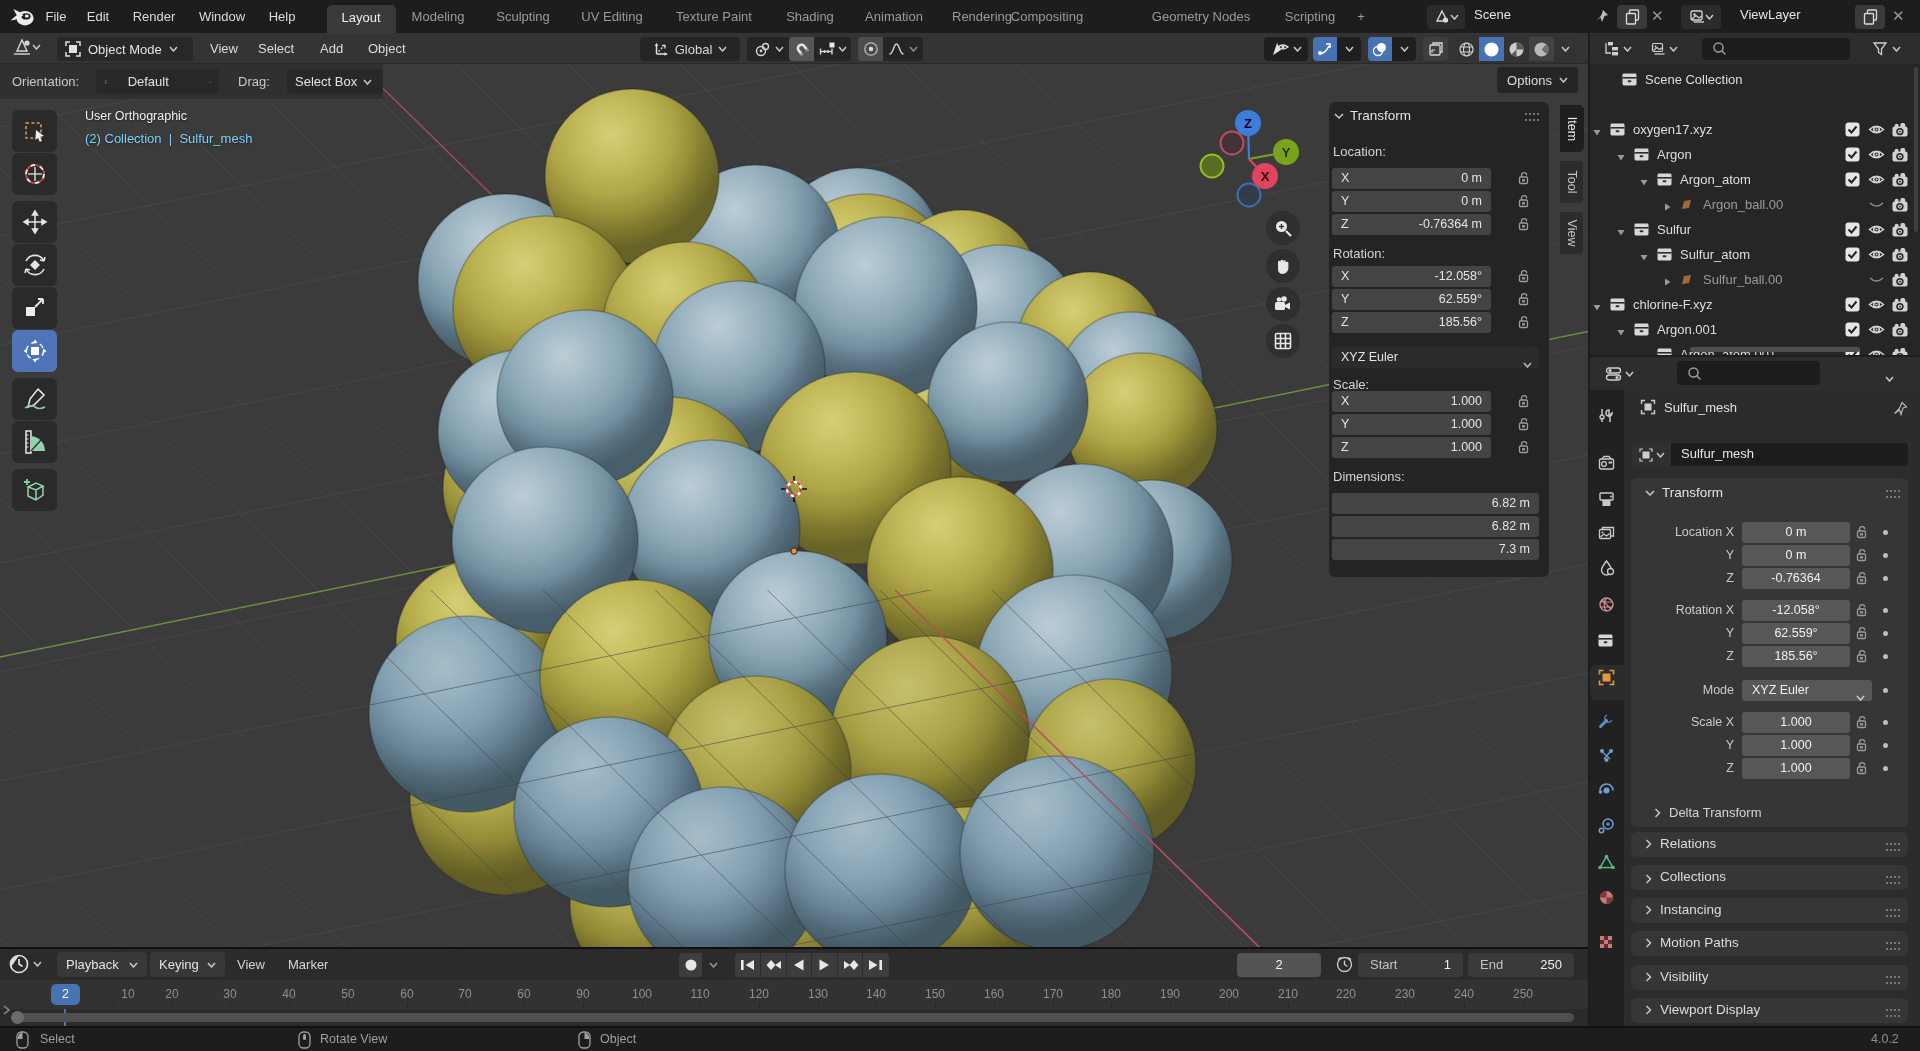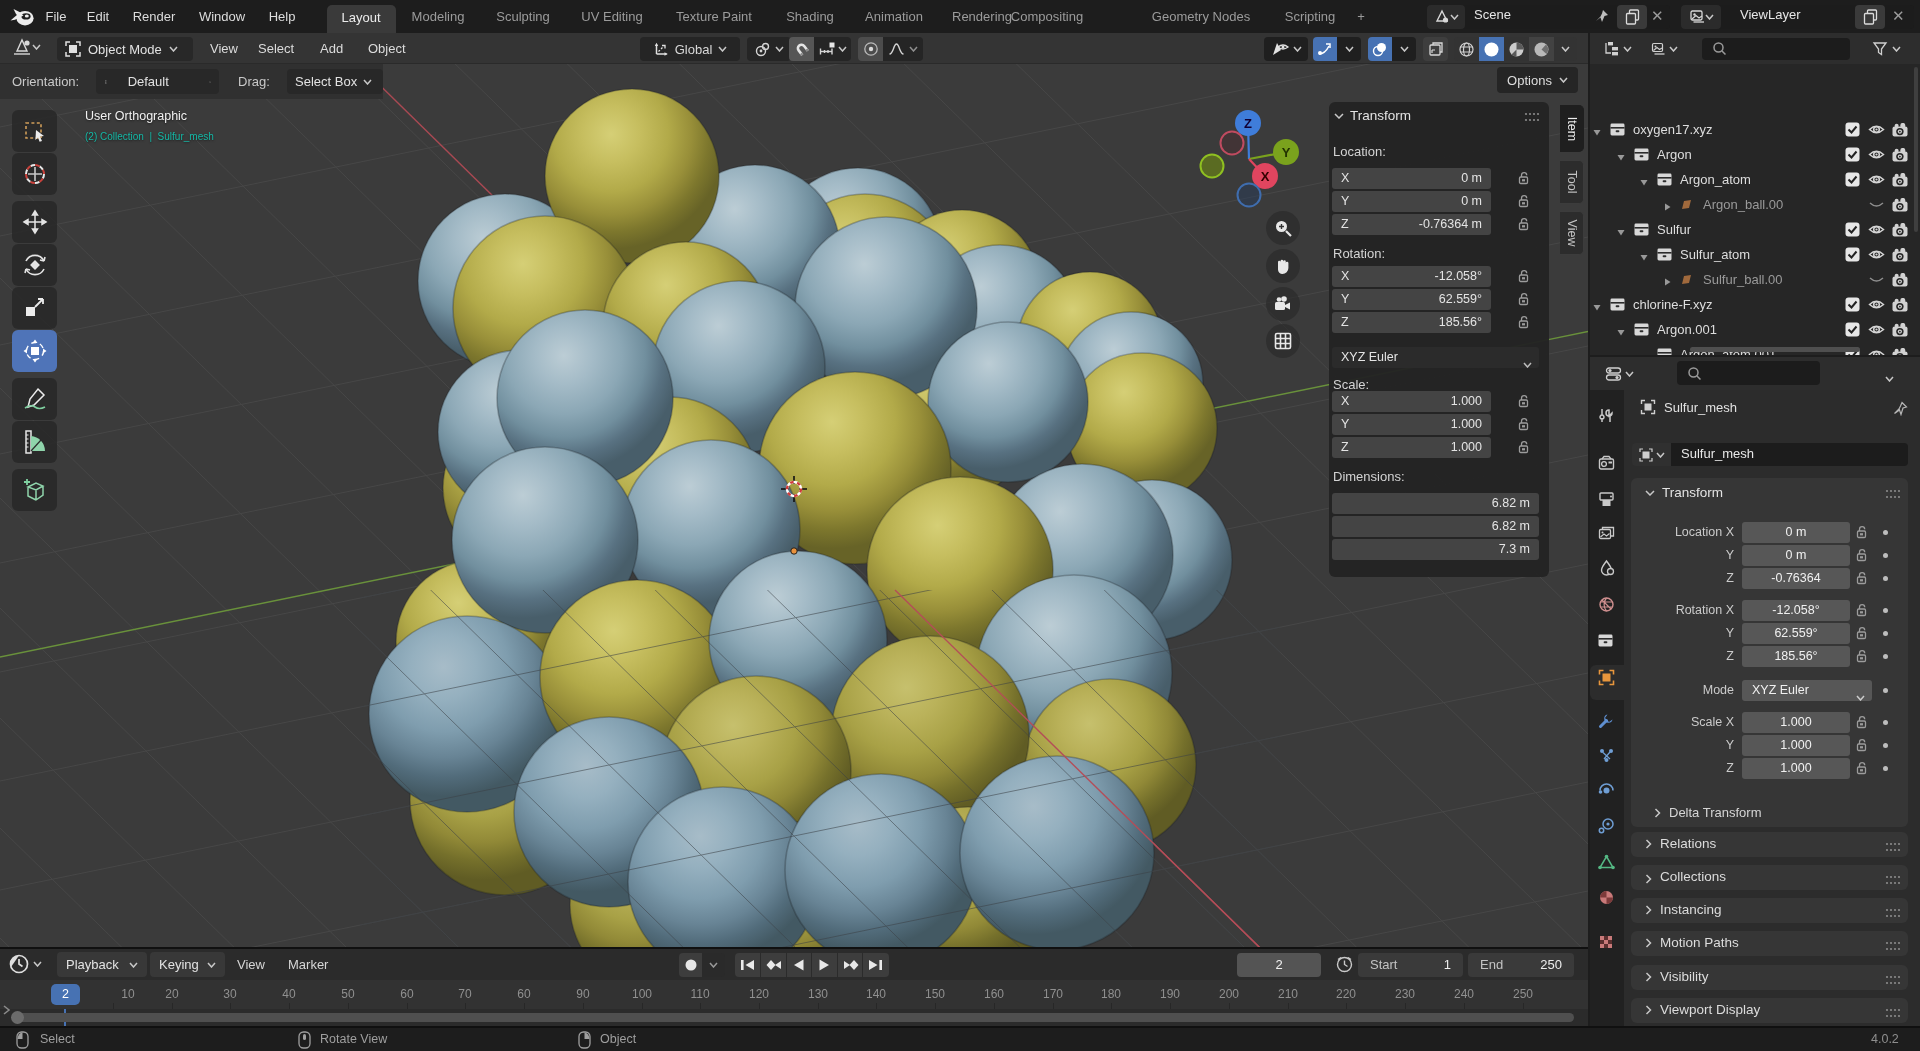--- a/index.html
+++ b/index.html
@@ -449,21 +449,21 @@
         <path d="M1 1 L4.5 5 L8 1" fill="none" stroke="#c8c8c8" stroke-width="1.5"></path>
       </svg>
     </div>
     <div class="ab hbtn" style="left:1497px;top:67px;width:81px;height:26px;gap:7px">
       <span style="font-size:13px;color:#dedede">Options</span>
       <svg width="9" height="6" viewBox="0 0 9 6">
         <path d="M1 1 L4.5 5 L8 1" fill="none" stroke="#c8c8c8" stroke-width="1.5"></path>
       </svg>
     </div>
     <div class="ab" style="left:85px;top:109px;font-size:12.5px;color:#f1f1f1;text-shadow:0 1px 2px rgba(0,0,0,0.5)">User Orthographic</div>
-    <div class="ab" style="left:85px;top:131px;font-size:10px;color:#14b8a6;text-shadow:0 1px 2px rgba(0,0,0,0.5)">(2) Collection &nbsp;|&nbsp; Sulfur_mesh</div>
+    <div class="ab" style="left:85px;top:131px;font-size:13px;color:#7dd3fc;text-shadow:0 1px 2px rgba(0,0,0,0.5)">(2) Collection &nbsp;|&nbsp; Sulfur_mesh</div>
     <div class="toolbtn" style="top:110px;">
       <svg width="26" height="26" viewBox="0 0 26 26">
         <rect x="4" y="5" width="15" height="15" fill="none" stroke="#cf9d59" stroke-width="1.6" stroke-dasharray="3 2.4"></rect>
         <path d="M14 12 L22 18 L18 18.6 L20 23 L17.6 23.8 L16 19.6 L13.4 22 Z" fill="#ececec"></path>
       </svg>
     </div>
     <div class="toolbtn" style="top:153px;">
       <svg width="26" height="26" viewBox="0 0 26 26">
         <circle cx="13" cy="13" r="9" fill="none" stroke="#e8e8e8" stroke-width="2" stroke-dasharray="4.7 4.7"></circle>
         <circle cx="13" cy="13" r="9" fill="none" stroke="#c8413b" stroke-width="2" stroke-dasharray="4.7 4.7" stroke-dashoffset="4.7"></circle>
@@ -678,20 +678,28 @@
     <div class="ntab" style="top:105px;height:47px;background:#1f1f1f;border-color:#1f1f1f;color:#ededed">
       <span>Item</span>
     </div>
     <div class="ntab" style="top:160px;height:44px">
       <span>Tool</span>
     </div>
     <div class="ntab" style="top:211px;height:44px">
       <span>View</span>
     </div>
     <div class="ab outliner" style="overflow:hidden">
+      <div class="orow" style="top:34px">
+        <span style="position:absolute;left:32px;top:6px"><svg width="15" height="13" viewBox="0 0 15 13">
+            <rect x="0.5" y="0.5" width="14" height="12" rx="1.4" fill="#d8d8d8"></rect>
+            <rect x="0.5" y="4" width="14" height="1.6" fill="#2c2c2c"></rect>
+            <rect x="5.6" y="7.2" width="3.8" height="2" rx="1" fill="#2c2c2c"></rect>
+          </svg></span>
+        <span class="t" style="position:absolute;left:55px;color:#dedede">Scene Collection</span>
+      </div>
       <div class="orow" style="top:84px">
         <span style="position:absolute;left:2px;top:8px"><svg width="10" height="10" viewBox="0 0 10 10">
             <path d="M1.5 3 L8.5 3 L5 8.5 Z" fill="#999"></path>
           </svg></span>
         <span style="position:absolute;left:20px;top:6px"><svg width="15" height="13" viewBox="0 0 15 13">
             <rect x="0.5" y="0.5" width="14" height="12" rx="1.4" fill="#d8d8d8"></rect>
             <rect x="0.5" y="4" width="14" height="1.6" fill="#2c2c2c"></rect>
             <rect x="5.6" y="7.2" width="3.8" height="2" rx="1" fill="#2c2c2c"></rect>
           </svg></span>
         <span class="t" style="position:absolute;left:43px;color:#dedede">oxygen17.xyz</span>

